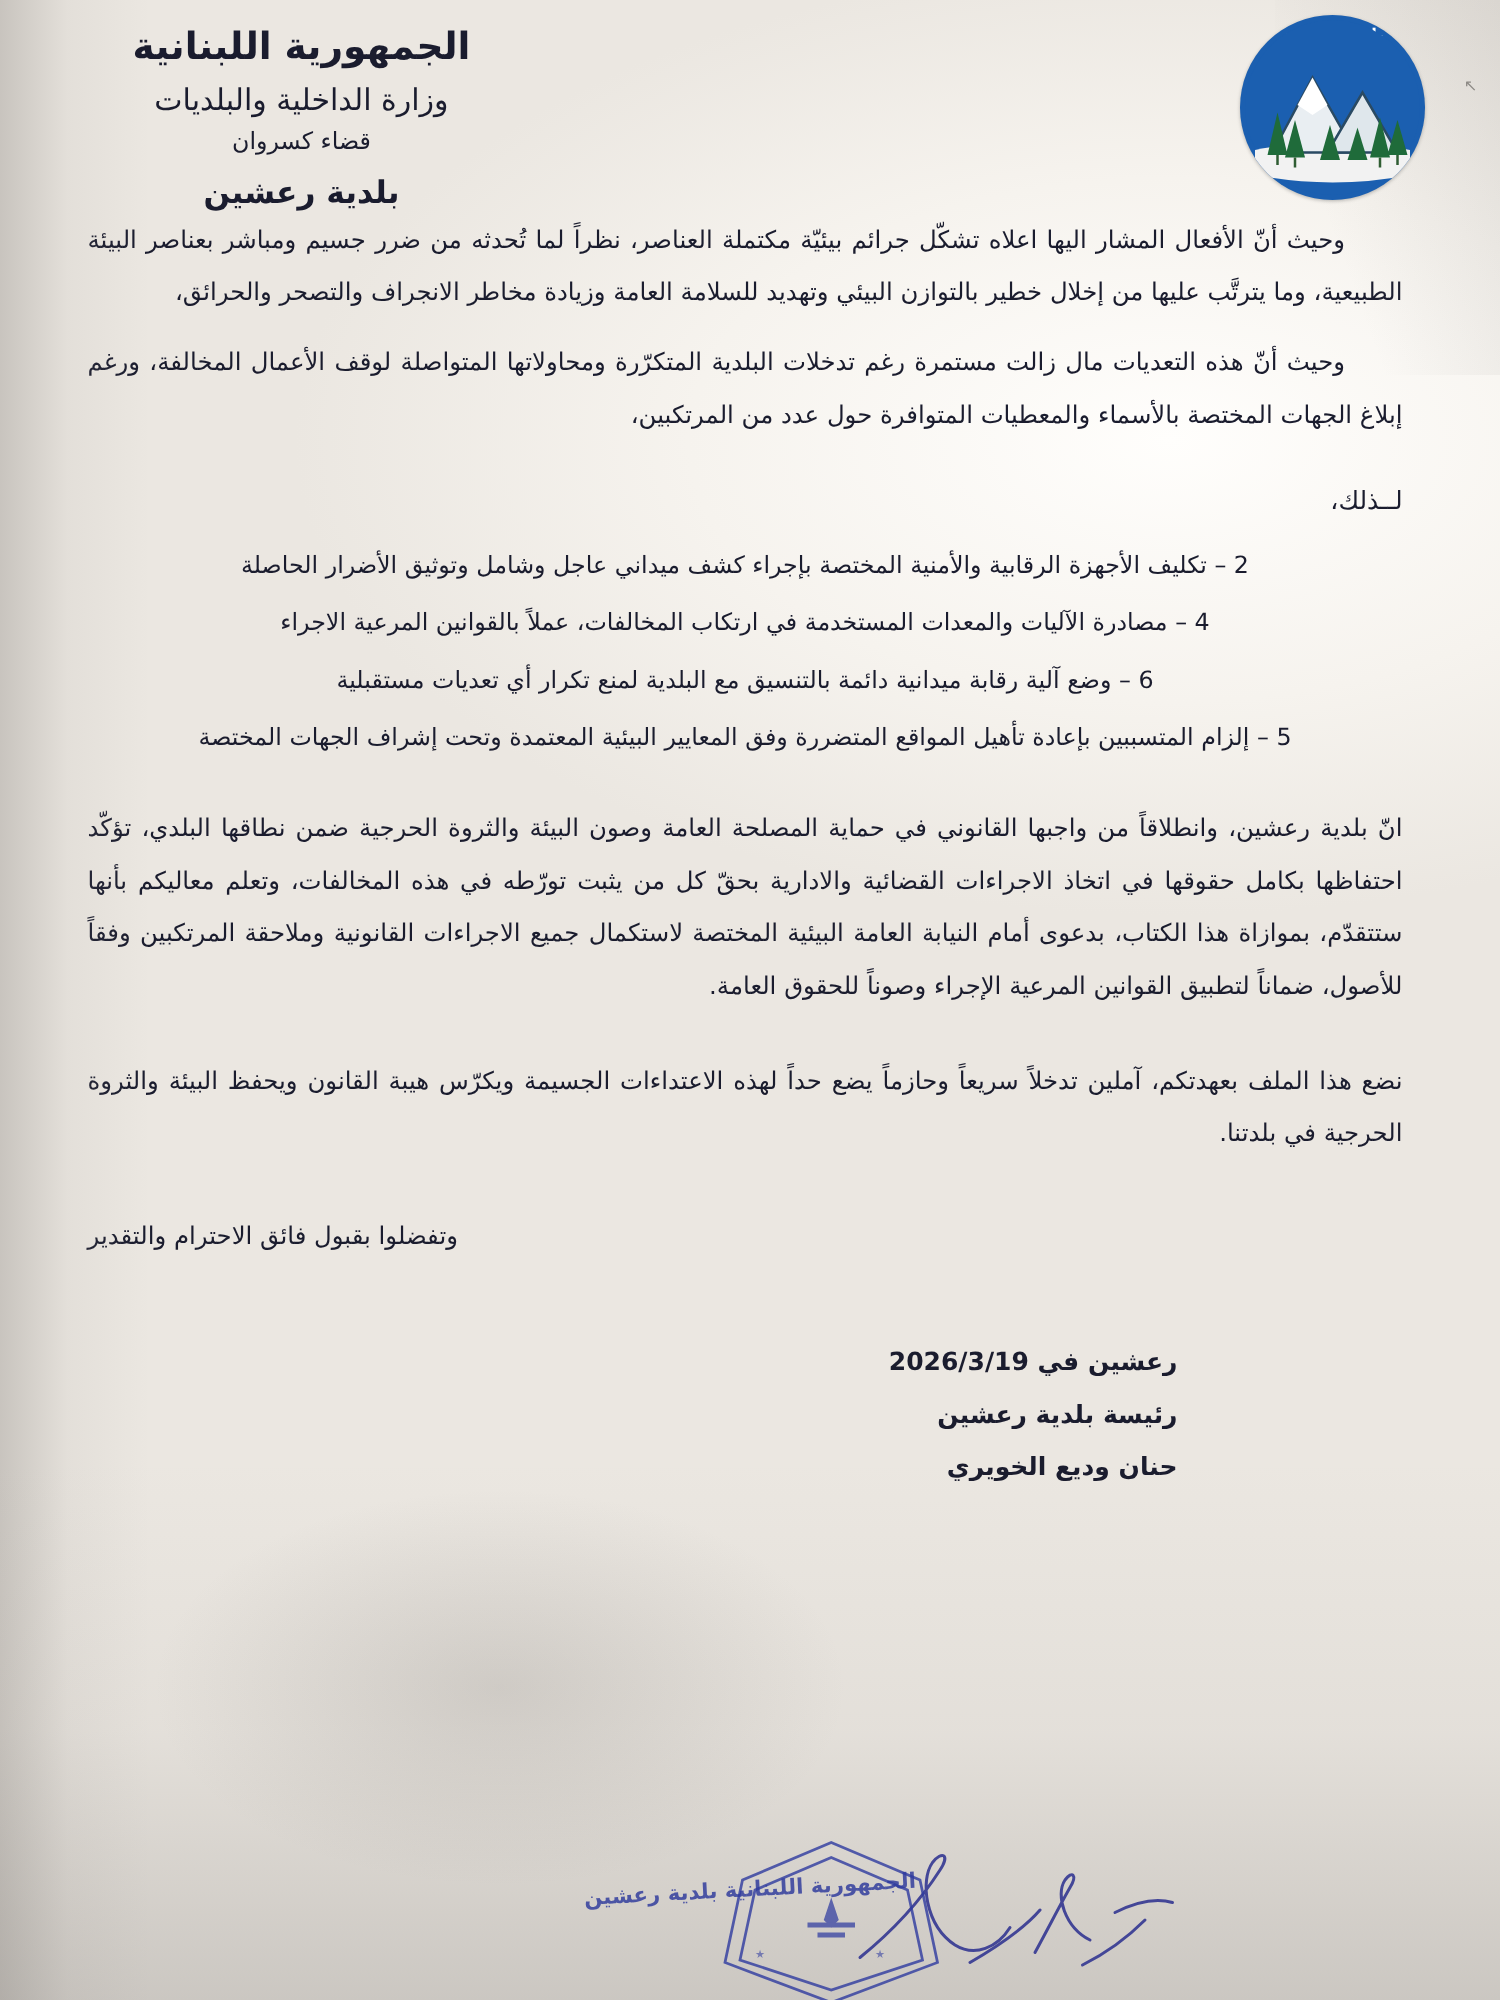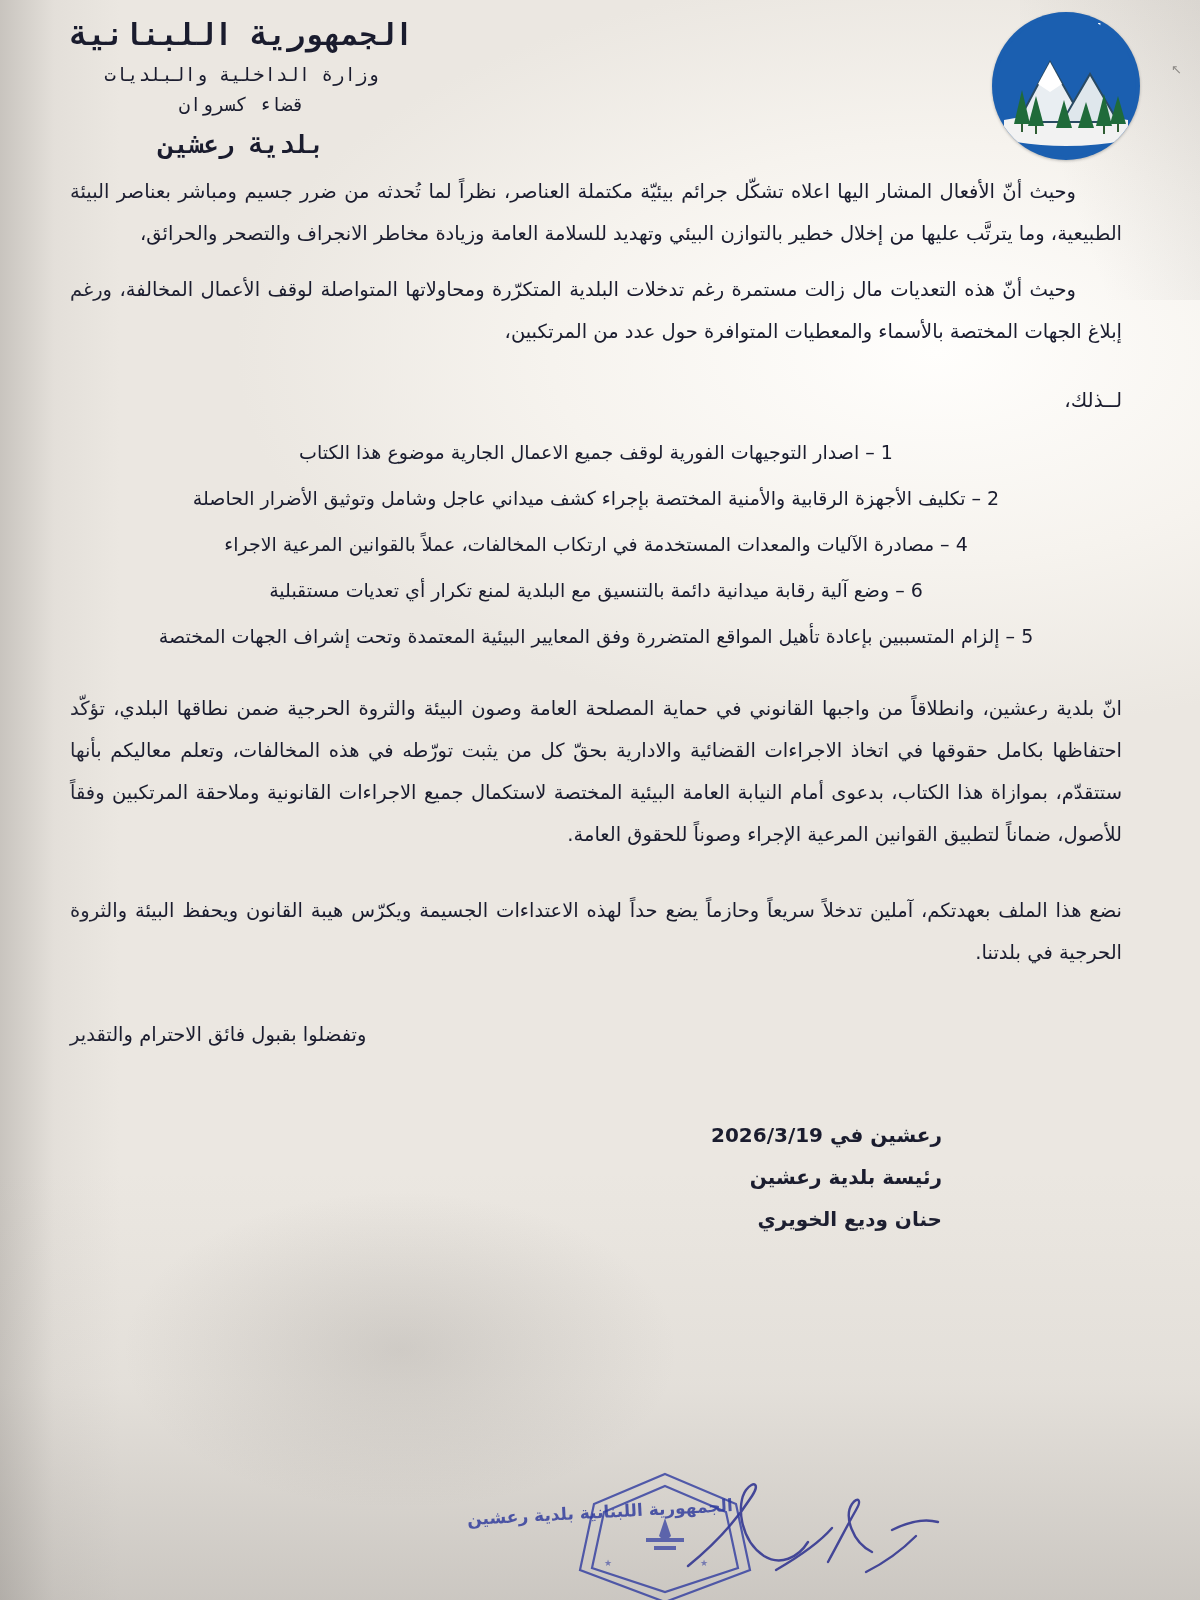--- a/index.html
+++ b/index.html
@@ -54,30 +54,29 @@
     justify-content: space-between;
     padding: 10px 60px 0 30px;
     height: 165px;
     box-sizing: border-box;
   }
   .header-text {
     text-align: center;
     line-height: 1.45;
     padding-top: 6px;
     margin-right: 0;
-    margin-left: 40px;
-    font-family: Liberation Mono, monospace;
+    margin-left: 76px;
   }
   .h-republic {
     font-size: 30px;
     font-weight: bold;
     letter-spacing: 0px;
   }
   .h-ministry {
-    font-size: 19px;
+    font-size: 24px;
     font-weight: normal;
     margin-top: 3px;
   }
   .h-caza {
     font-size: 19px;
     margin-top: 3px;
   }
   .h-municipality {
     font-size: 25px;
     font-weight: bold;
@@ -272,21 +271,20 @@
   <div class="content">
 
     <p class="para"><span class="indent"></span><span>وحيث أنّ الأفعال المشار اليها اعلاه تشكّل جرائم بيئيّة مكتملة العناصر، نظراً لما تُحدثه من ضرر جسيم ومباشر بعناصر البيئة الطبيعية، وما يترتَّب عليها من إخلال خطير بالتوازن البيئي وتهديد للسلامة العامة وزيادة مخاطر الانجراف والتصحر والحرائق،</span></p>
 
     <p class="para"><span class="indent"></span><span>وحيث أنّ هذه التعديات مال زالت مستمرة رغم تدخلات البلدية المتكرّرة ومحاولاتها المتواصلة لوقف الأعمال المخالفة، ورغم إبلاغ الجهات المختصة بالأسماء والمعطيات المتوافرة حول عدد من المرتكبين،</span></p>
 
     <div class="therefore">لــذلك،</div>
 
 
     <ol class="demands">
-      <li>1 – اصدار التوجيهات الفورية لوقف جميع الاعمال الجارية موضوع هذا الكتاب</li>
       <li>2 – تكليف الأجهزة الرقابية والأمنية المختصة بإجراء كشف ميداني عاجل وشامل وتوثيق الأضرار الحاصلة</li>
       <li>4 – مصادرة الآليات والمعدات المستخدمة في ارتكاب المخالفات، عملاً بالقوانين المرعية الاجراء</li>
       <li>6 – وضع آلية رقابة ميدانية دائمة بالتنسيق مع البلدية لمنع تكرار أي تعديات مستقبلية</li>
       <li>5 – إلزام المتسببين بإعادة تأهيل المواقع المتضررة وفق المعايير البيئية المعتمدة وتحت إشراف الجهات المختصة</li>
     </ol>
 
     <div class="closing">
       <p><span class="indent"></span><span>انّ بلدية رعشين، وانطلاقاً من واجبها القانوني في حماية المصلحة العامة وصون البيئة والثروة الحرجية ضمن نطاقها البلدي، تؤكّد احتفاظها بكامل حقوقها في اتخاذ الاجراءات القضائية والادارية بحقّ كل من يثبت تورّطه في هذه المخالفات، وتعلم معاليكم بأنها ستتقدّم، بموازاة هذا الكتاب، بدعوى أمام النيابة العامة البيئية المختصة لاستكمال جميع الاجراءات القانونية وملاحقة المرتكبين وفقاً للأصول، ضماناً لتطبيق القوانين المرعية الإجراء وصوناً للحقوق العامة.</span></p>
       <p style="margin-top:34px"><span class="indent"></span><span>نضع هذا الملف بعهدتكم، آملين تدخلاً سريعاً وحازماً يضع حداً لهذه الاعتداءات الجسيمة ويكرّس هيبة القانون ويحفظ البيئة والثروة الحرجية في بلدتنا.</span></p>
     </div>

